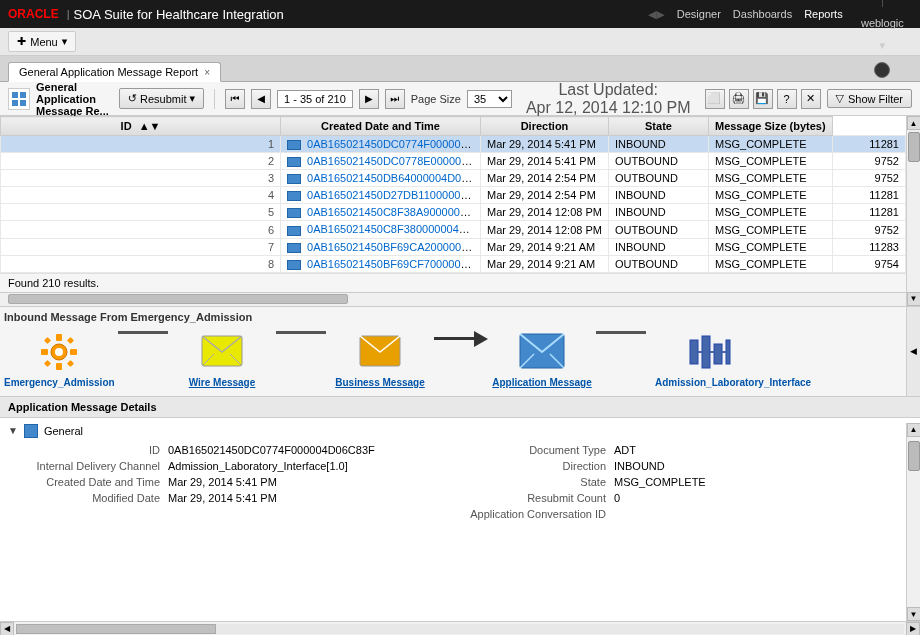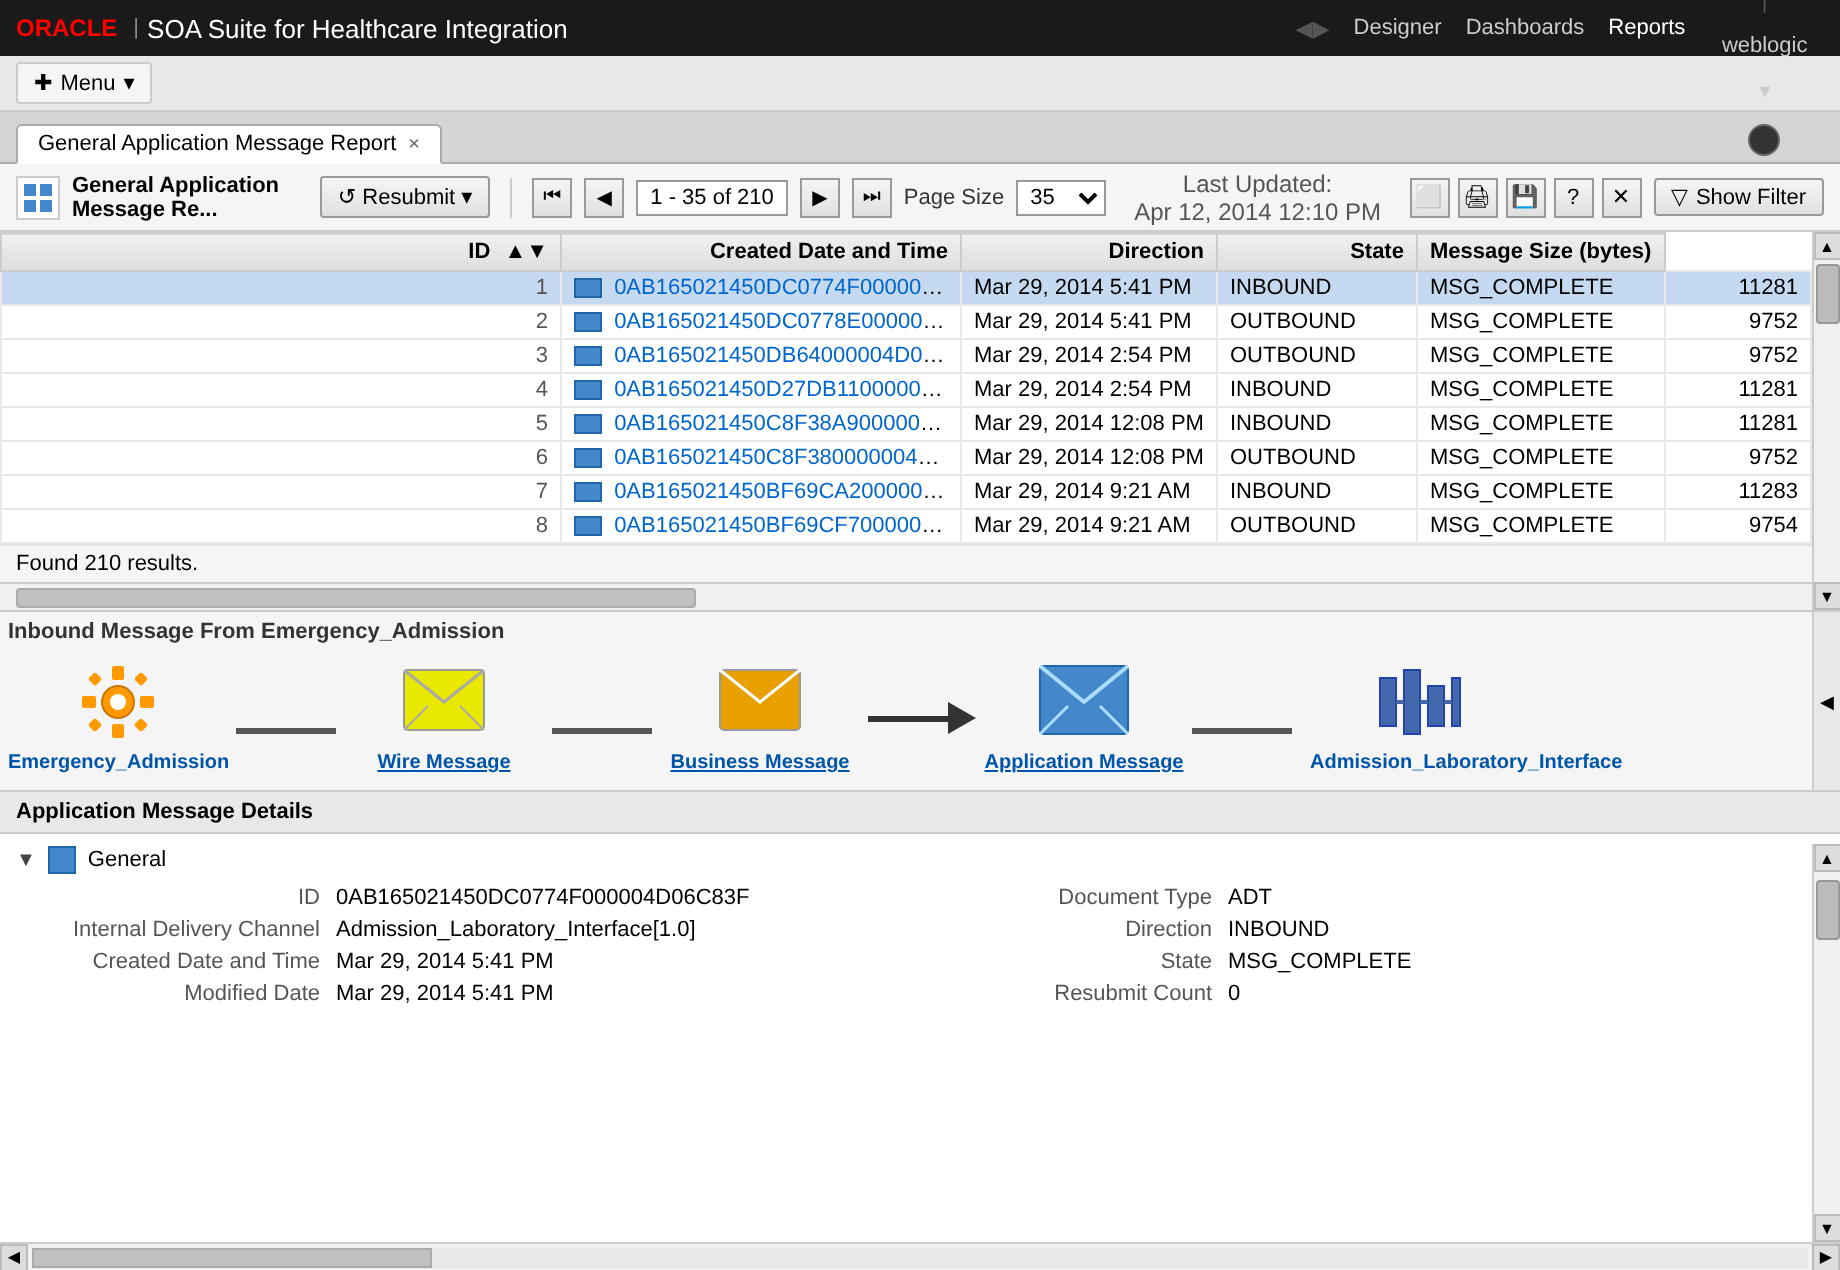--- a/index.html
+++ b/index.html
@@ -139,21 +139,21 @@
       font-size: 11px;
     }
     .page-size-label { font-size: 11px; color: #333; }
     .page-size-select {
       border: 1px solid #999;
       background: #fff;
       padding: 1px 2px;
       font-size: 11px;
     }
     .last-updated {
-      font-size: 12px;
+      font-size: 16px;
       color: #555;
       text-align: center;
       margin: 12px 8px;
     }
 
     
     #data-table-container {
       background: #fff;
       border-bottom: 1px solid #ccc;
       overflow: hidden;
@@ -161,21 +161,21 @@
     }
     table {
       width: 100%;
       border-collapse: collapse;
       font-size: 11px;
     }
     th {
       background: linear-gradient(to bottom, #f0f0f0, #ddd);
       border: 1px solid #ccc;
       padding: 3px 6px;
-      text-align: right;
+      text-align: center;
       font-weight: bold;
       white-space: nowrap;
     }
     td {
       border: 1px solid #e8e8e8;
       padding: 2px 6px;
       white-space: nowrap;
       overflow: hidden;
       max-width: 200px;
       text-overflow: ellipsis;
@@ -242,21 +242,21 @@
       position: relative;
     }
     .flow-title {
       font-size: 11px;
       font-weight: bold;
       color: #333;
       margin-bottom: 4px;
     }
     .flow-diagram {
       display: flex;
-      align-items: flex-end;
+      align-items: flex-start;
       padding: 4px 0;
       gap: 0;
     }
     .flow-node {
       display: flex;
       flex-direction: column;
       align-items: center;
       gap: 4px;
       min-width: 100px;
     }
@@ -801,20 +801,24 @@
               <span class="detail-value">INBOUND</span>
             </div>
             <div class="detail-row">
               <span class="detail-label">State</span>
               <span class="detail-value">MSG_COMPLETE</span>
             </div>
             <div class="detail-row">
               <span class="detail-label">Resubmit Count</span>
               <span class="detail-value">0</span>
             </div>
+            <div class="detail-row">
+              <span class="detail-label">Application Conversation ID</span>
+              <span class="detail-value"></span>
+            </div>
           </div>
       </div>
     </div>
     <div class="details-v-scroll">
       <div class="v-scroll-arrow">▲</div>
       <div class="v-scroll-thumb" style="margin-top:4px;"></div>
       <div class="v-scroll-arrow" style="margin-top:auto;">▼</div>
     </div>
   </div>
 

